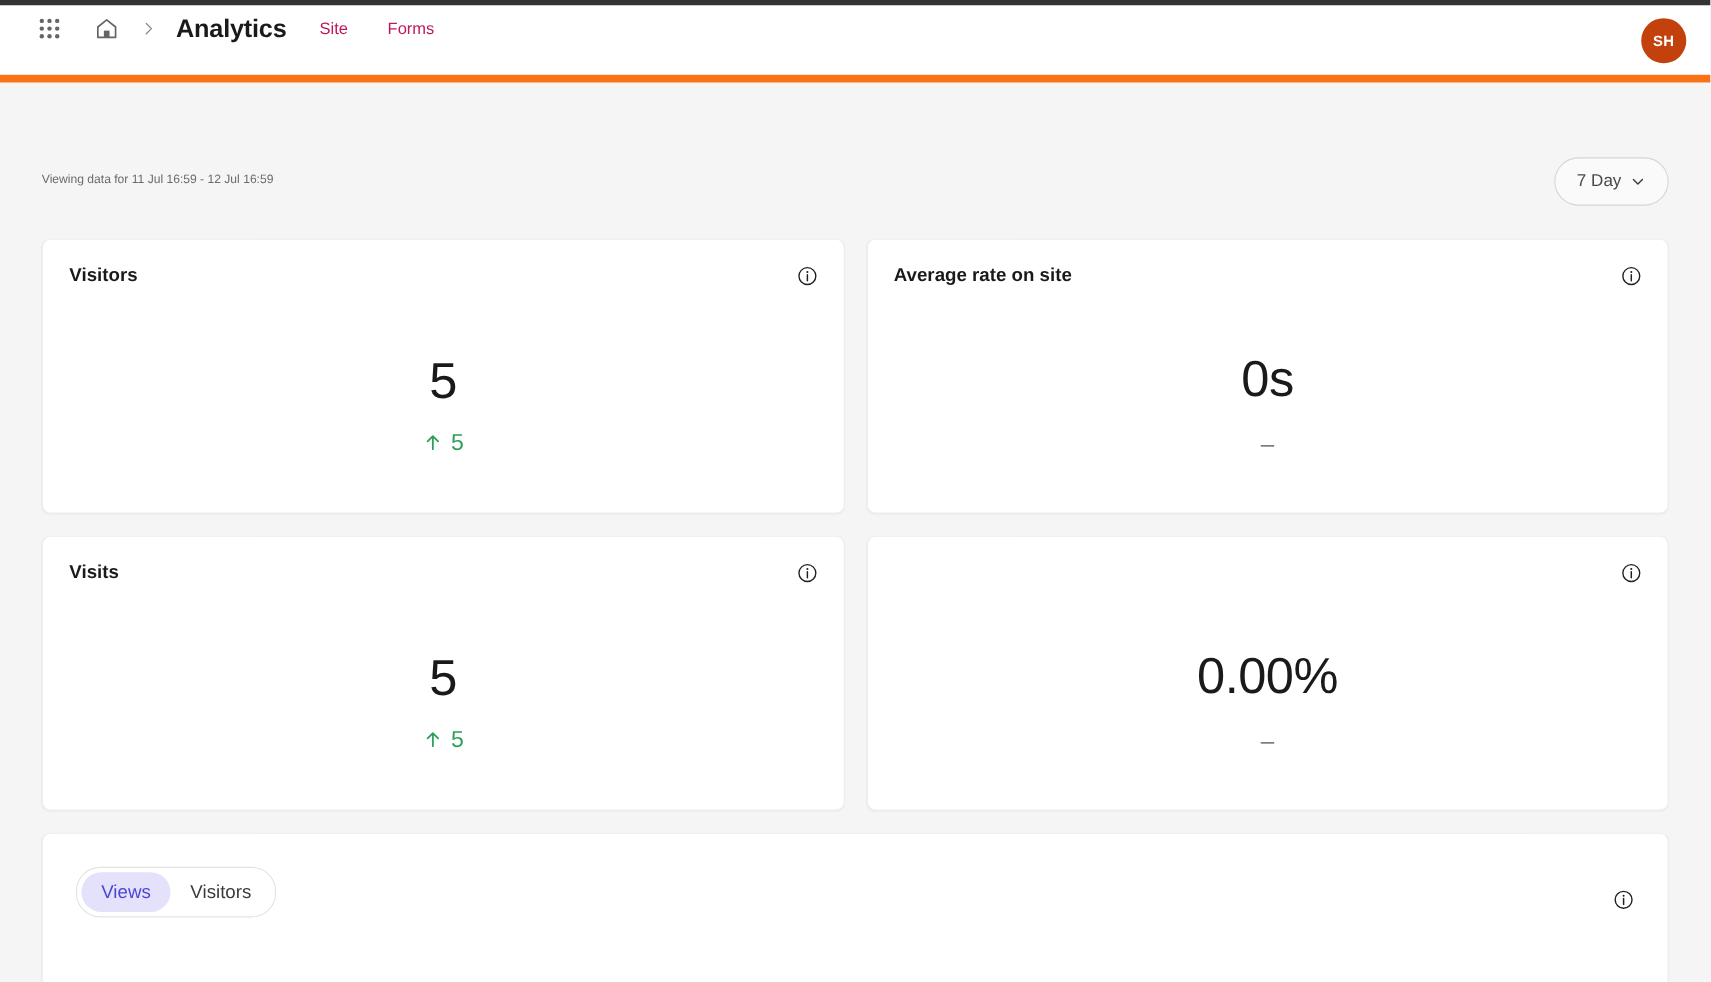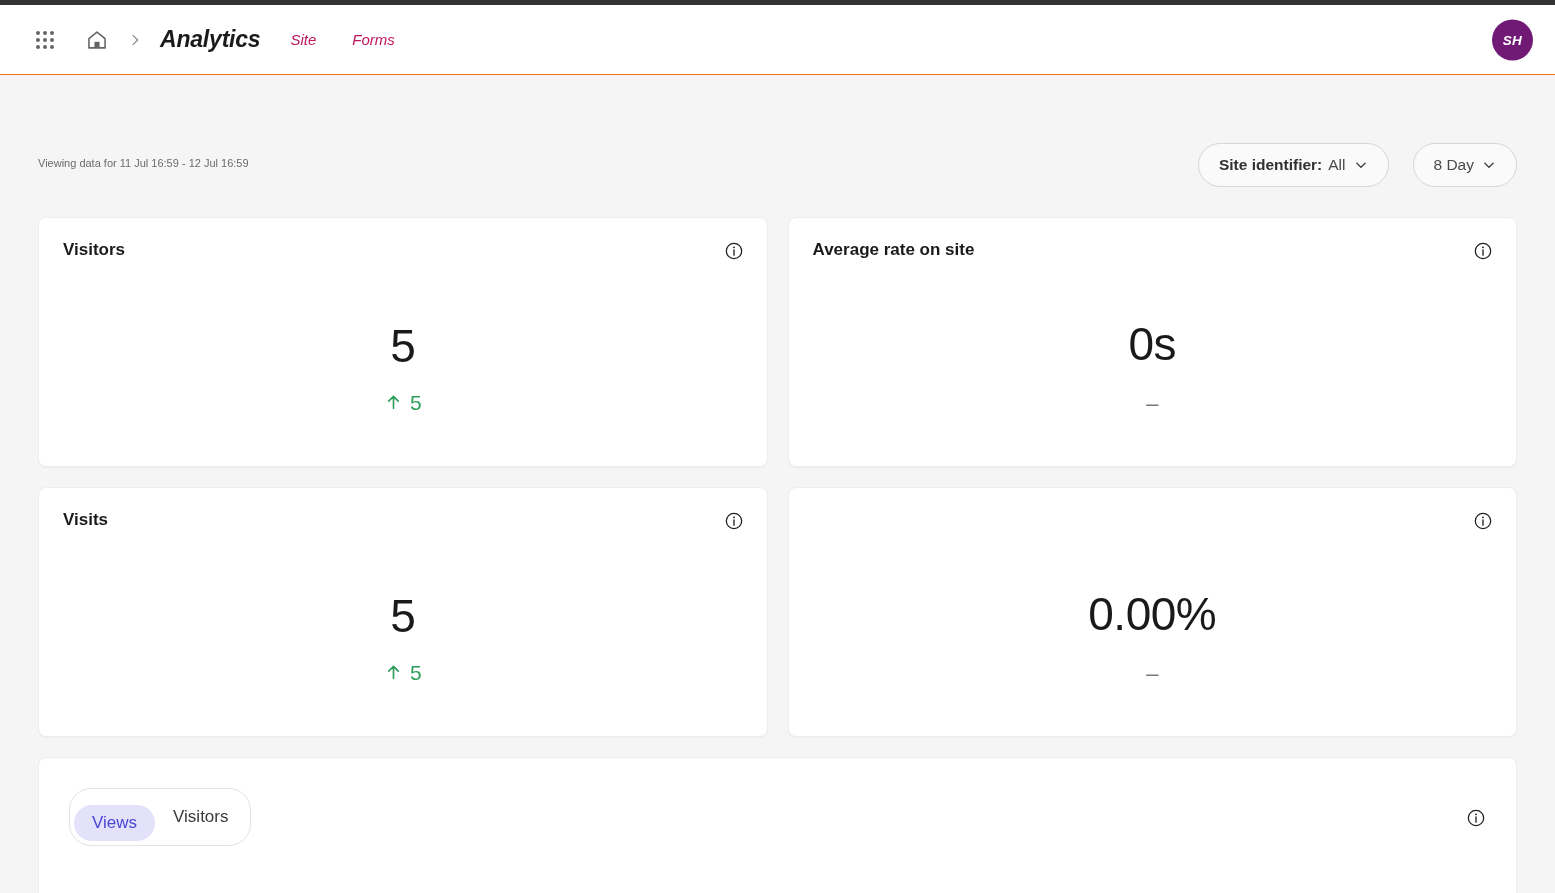--- a/index.html
+++ b/index.html
@@ -22,26 +22,25 @@
     height: 5px;
     width: 100%;
     background: #333333;
   }
 
   
   .app-header {
     height: 70px;
     width: 100%;
     background: #ffffff;
-    border-bottom: 1px solid #f97316;
-    display: flex;
-    align-items: center;
+    border-bottom: 7px solid #f97316;
+    display: flex;
+    align-items: flex-start;
     padding: 0 22px 0 24px;
     position: relative;
-    font-style: italic;
   }
 
   .header-left {
     display: flex;
     align-items: center;
   }
 
   .waffle-btn {
     width: 42px;
     height: 42px;
@@ -105,21 +104,21 @@
   .nav-link + .nav-link { margin-left: 12px; }
 
   .avatar {
     position: absolute;
     right: 22px;
     top: 50%;
     transform: translateY(-50%);
     width: 41px;
     height: 41px;
     border-radius: 50%;
-    background: #701a75;
+    background: #c2410c;
     color: #ffffff;
     font-size: 13.5px;
     font-weight: 600;
     letter-spacing: 0.4px;
     display: flex;
     align-items: center;
     justify-content: center;
     cursor: pointer;
   }
 
@@ -266,21 +265,20 @@
     font-size: 17px;
     padding: 8px 18px;
     border-radius: 18px;
     color: #3b3a39;
     cursor: pointer;
     white-space: nowrap;
   }
   .toggle-opt.active {
     background: #e4e2fb;
     color: #4b45d4;
-    margin-top: 12px;
   }
 
   .chart-info {
     position: absolute;
     top: 50px;
     right: 30px;
   }
 </style>
 </head>
 <body>
@@ -328,32 +326,23 @@
 
 <div class="page">
 
   <div class="page-head">
     <div>
       <div class="page-subtitle">Viewing data for 11 Jul 16:59 - 12 Jul 16:59</div>
     </div>
 
     <div class="head-controls">
 
+
       <div class="pill-select">
-        <span class="lbl-strong">Site identifier:</span>
-        <span class="lbl-normal">All</span>
-        <span class="chev-dn">
-          <svg width="14" height="14" viewBox="0 0 24 24">
-            <path d="M5 9l7 7 7-7" fill="none" stroke="#3b3a39" stroke-width="2.2" stroke-linecap="round" stroke-linejoin="round"></path>
-          </svg>
-        </span>
-      </div>
-
-      <div class="pill-select">
-        <span class="lbl-normal">8 Day</span>
+        <span class="lbl-normal">7 Day</span>
         <span class="chev-dn">
           <svg width="14" height="14" viewBox="0 0 24 24">
             <path d="M5 9l7 7 7-7" fill="none" stroke="#3b3a39" stroke-width="2.2" stroke-linecap="round" stroke-linejoin="round"></path>
           </svg>
         </span>
       </div>
 
     </div>
   </div>
 

